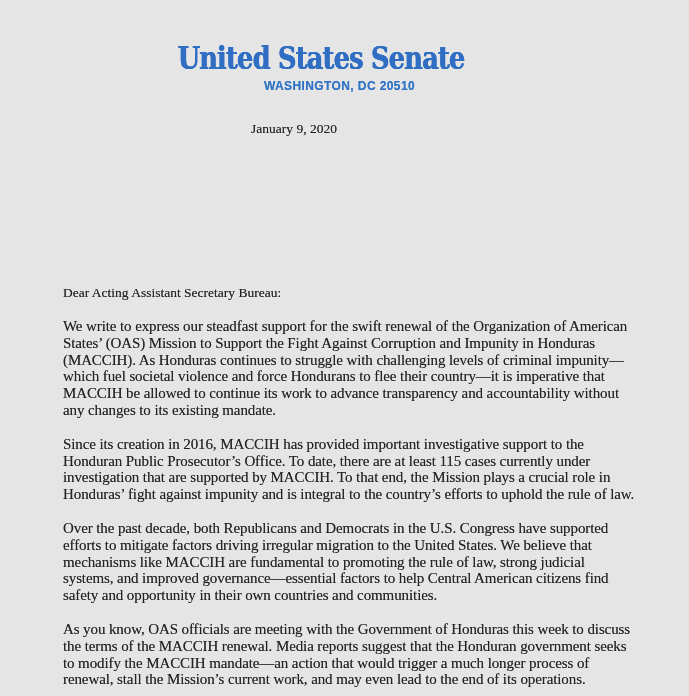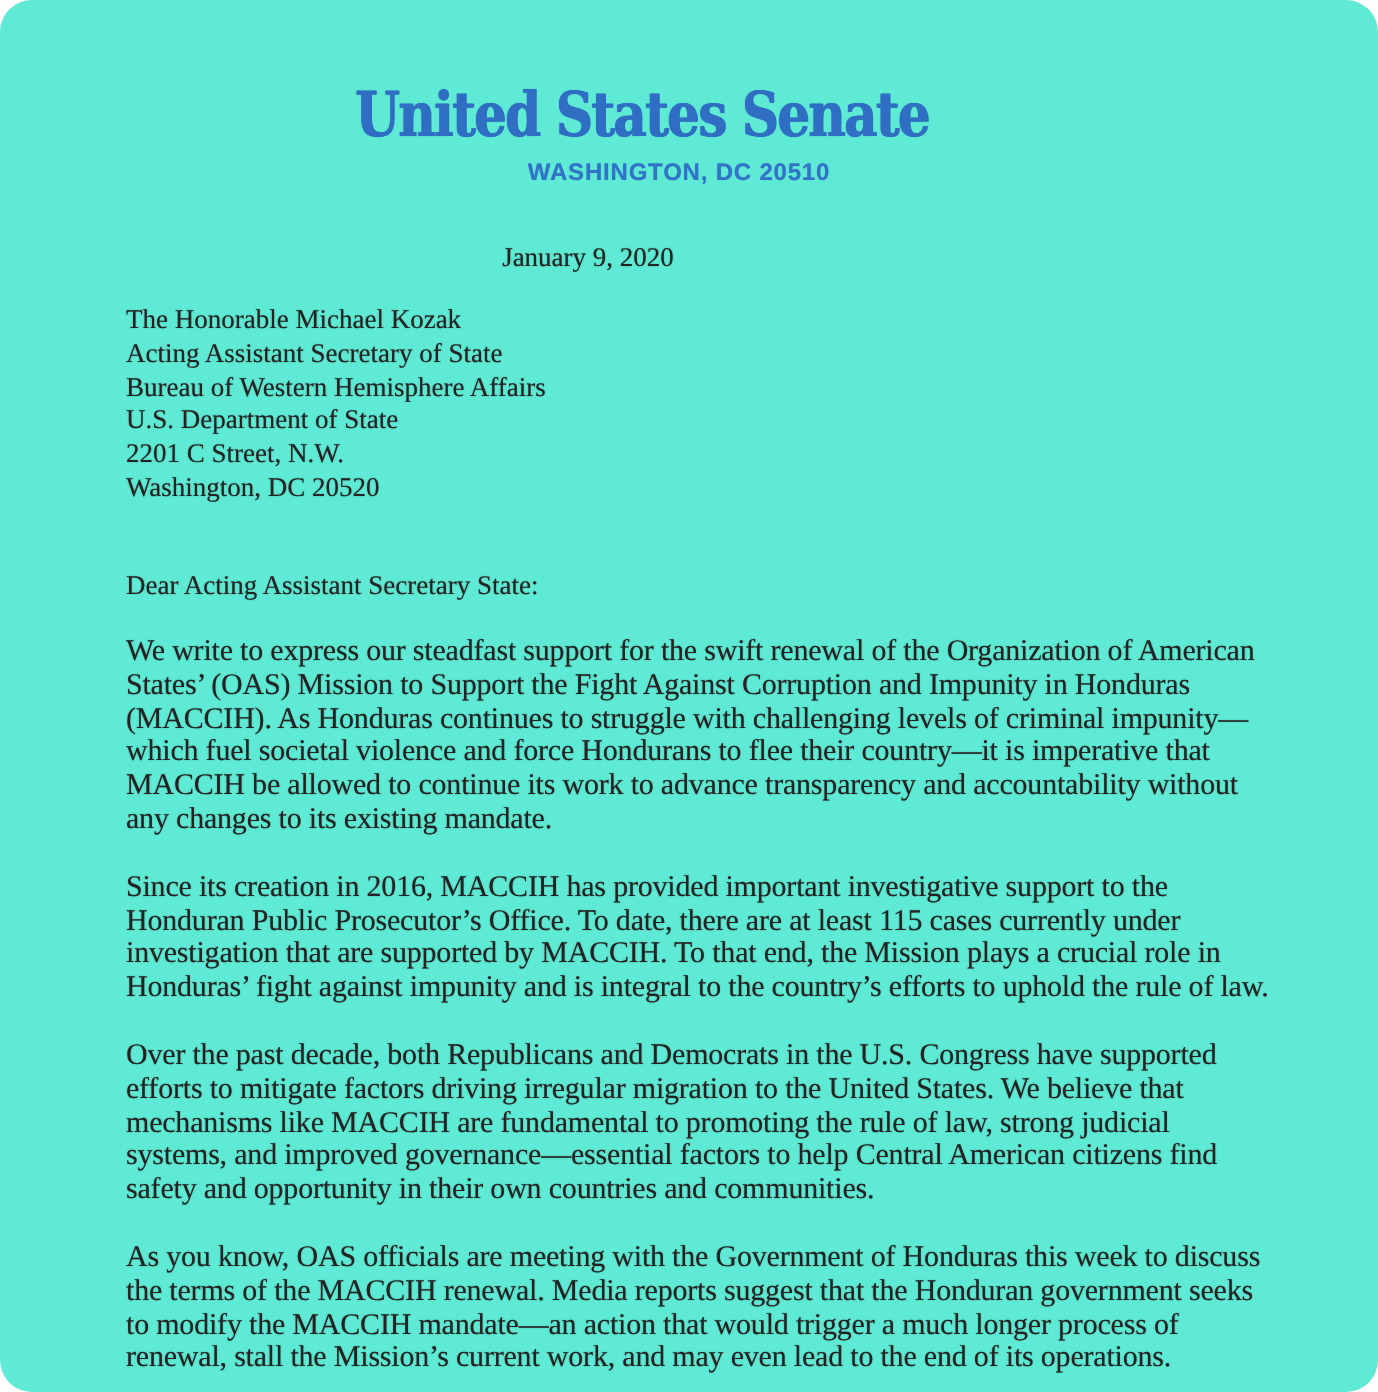--- a/index.html
+++ b/index.html
@@ -4,25 +4,24 @@
 <style>
   html, body {
     margin: 0;
     padding: 0;
     background: #ffffff;
   }
   .page {
     position: relative;
     width: 689px;
     height: 696px;
-    background: #5eead4;
+    background: #e5e5e5;
     overflow: hidden;
     font-family: "Liberation Serif", serif;
     color: #232323;
-    border-radius: 16px;
   }
   
   .page .txt {
     text-shadow: 0 0 0.6px rgba(40,40,40,0.55);
   }
 
   .letterhead {
     position: absolute;
     top: 42px;
     left: 0;
@@ -102,28 +101,22 @@
 
 <div class="page">
 
   <header class="letterhead">
     <div class="lh-title">United States Senate</div>
     <div class="lh-sub">WASHINGTON, DC 20510</div>
   </header>
 
   <div class="date txt">January 9, 2020</div>
 
-  <address class="recipient txt">The Honorable Michael Kozak
-Acting Assistant Secretary of State
-Bureau of Western Hemisphere Affairs
-U.S. Department of State
-2201 C Street, N.W.
-Washington, DC 20520</address>
 
-  <div class="salutation txt">Dear Acting Assistant Secretary State:</div>
+  <div class="salutation txt">Dear Acting Assistant Secretary Bureau:</div>
 
   <main class="body-block">
     <p class="txt">We write to express our steadfast support for the swift renewal of the Organization of American
 States’ (OAS) Mission to Support the Fight Against Corruption and Impunity in Honduras
 (MACCIH). As Honduras continues to struggle with challenging levels of criminal impunity—
 which fuel societal violence and force Hondurans to flee their country—it is imperative that
 MACCIH be allowed to continue its work to advance transparency and accountability without
 any changes to its existing mandate.</p>
     <p class="txt">Since its creation in 2016, MACCIH has provided important investigative support to the
 Honduran Public Prosecutor’s Office. To date, there are at least 115 cases currently under

